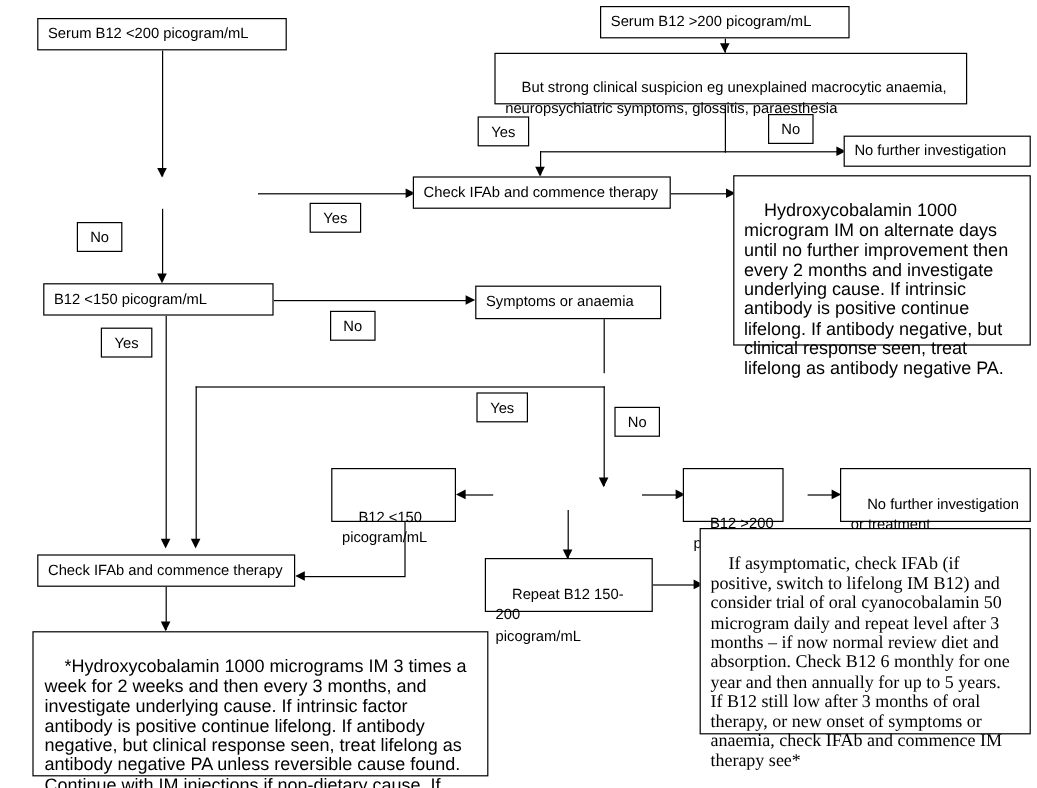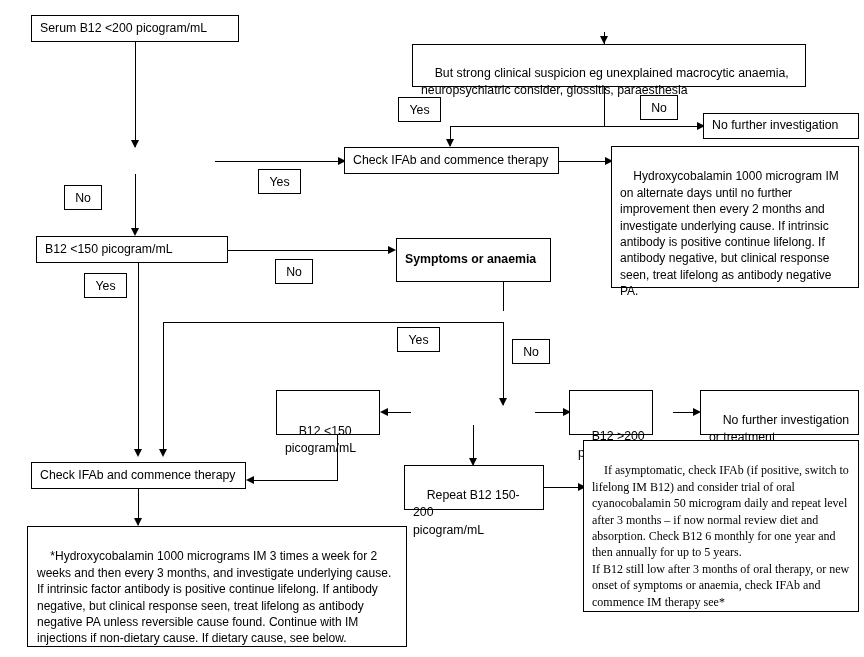--- a/index.html
+++ b/index.html
@@ -42,21 +42,21 @@
     background: #ffffff;
     color: #000000;
     font-size: 12.3px;
     line-height: 14px;
     display: flex;
     align-items: center;
     justify-content: center;
     z-index: 4;
   }
   .small-text {
-    font-size: 12px;
+    font-size: 15px;
     line-height: 16.4px;
   }
   
   .hline, .vline {
     position: absolute;
     background: #000000;
     z-index: 1;
   }
   .hline { height: 1px; }
   .vline { width: 1px; }
@@ -87,25 +87,28 @@
 
 <div id="canvas">
 
   <div class="node center-v" style="left:31px; top:15px; width:208px; height:27px;">
     <span>Serum B12 &lt;200 picogram/mL</span>
   </div>
 
   <div class="vline" style="left:135px; top:42px; height:105px;"></div>
   <div class="arrow down" style="left:131px; top:140px;"></div>
 
+  <div class="node center-v" style="left:500px; top:5px; width:208px; height:27px;">
+    <span>Serum B12 &gt;200 picogram/mL</span>
+  </div>
   <div class="vline" style="left:604px; top:32px; height:12px;"></div>
   <div class="arrow down" style="left:600px; top:36px;"></div>
 
   <div class="node" style="left:412px; top:44px; width:394px; height:43px;">
-    <span>But strong clinical suspicion eg unexplained macrocytic anaemia, neuropsychiatric consider, glossitis, paraesthesia</span>
+    <span>But strong clinical suspicion eg unexplained macrocytic anaemia, neuropsychiatric symptoms, glossitis, paraesthesia</span>
   </div>
 
   <div class="vline" style="left:604px; top:87px; height:40px;"></div>
 
   <div class="hline" style="left:604px; top:126px; width:97px;"></div>
   <div class="arrow right" style="left:697px; top:122px;"></div>
 
   <div class="hline" style="left:450px; top:126px; width:155px;"></div>
   <div class="vline" style="left:450px; top:126px; height:20px;"></div>
   <div class="arrow down" style="left:446px; top:139px;"></div>
@@ -153,21 +156,21 @@
   <div class="label-box" style="left:275px; top:259px; width:38px; height:25px;">
     <span>No</span>
   </div>
 
   <div class="vline" style="left:138px; top:263px; height:192px;"></div>
   <div class="arrow down" style="left:134px; top:449px;"></div>
   <div class="label-box" style="left:84px; top:273px; width:43px; height:25px;">
     <span>Yes</span>
   </div>
 
-  <div class="node center-v" style="left:396px; top:238px; width:155px; height:44px;font-weight:bold;">
+  <div class="node center-v" style="left:396px; top:238px; width:155px; height:28px;">
     <span>Symptoms or anaemia</span>
   </div>
 
   <div class="vline" style="left:503px; top:264px; height:47px;"></div>
 
   <div class="hline" style="left:163px; top:322px; width:341px;"></div>
   <div class="vline" style="left:163px; top:322px; height:133px;"></div>
   <div class="arrow down" style="left:159px; top:449px;"></div>
   <div class="label-box" style="left:397px; top:327px; width:43px; height:25px;">
     <span>Yes</span>

